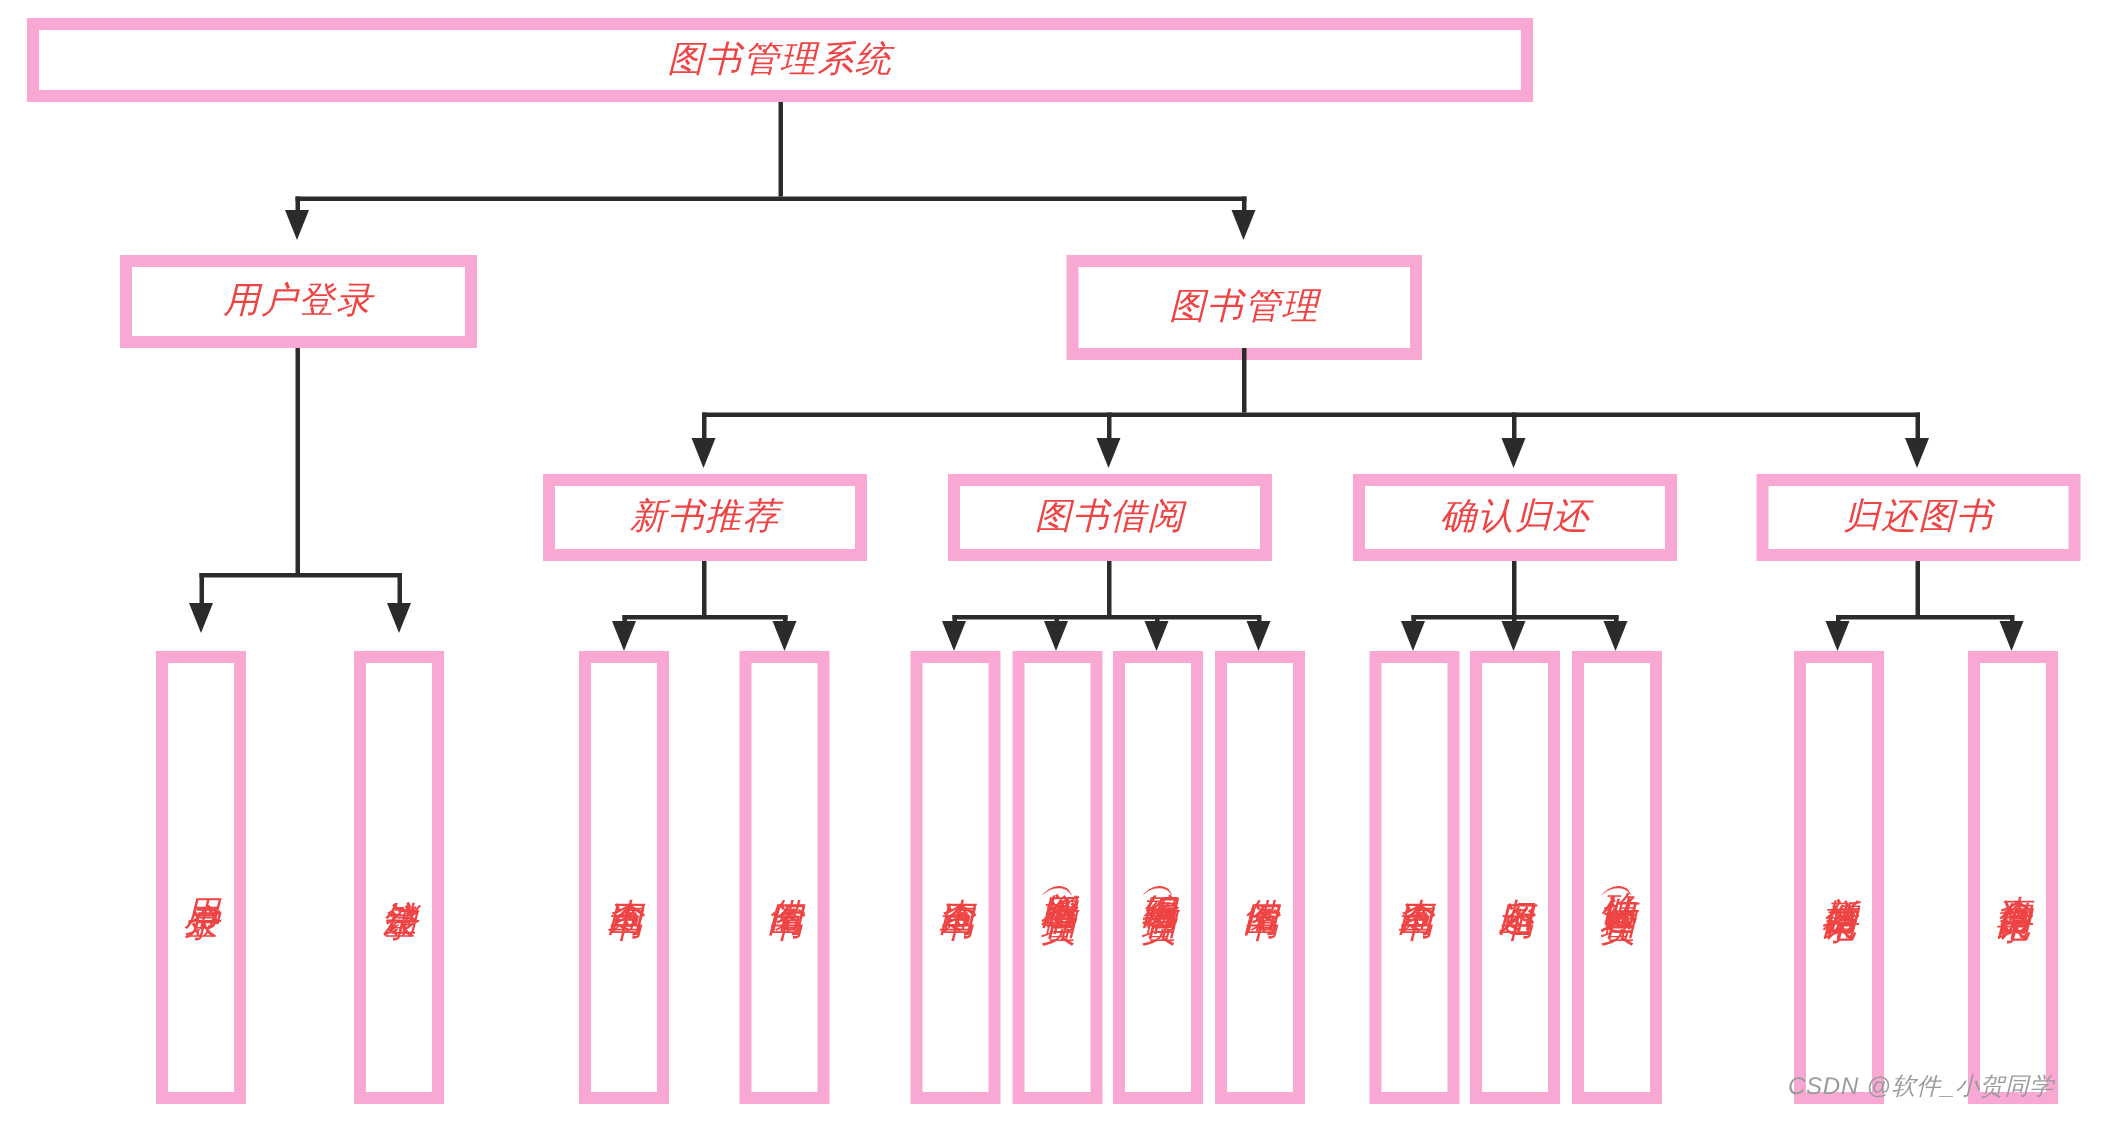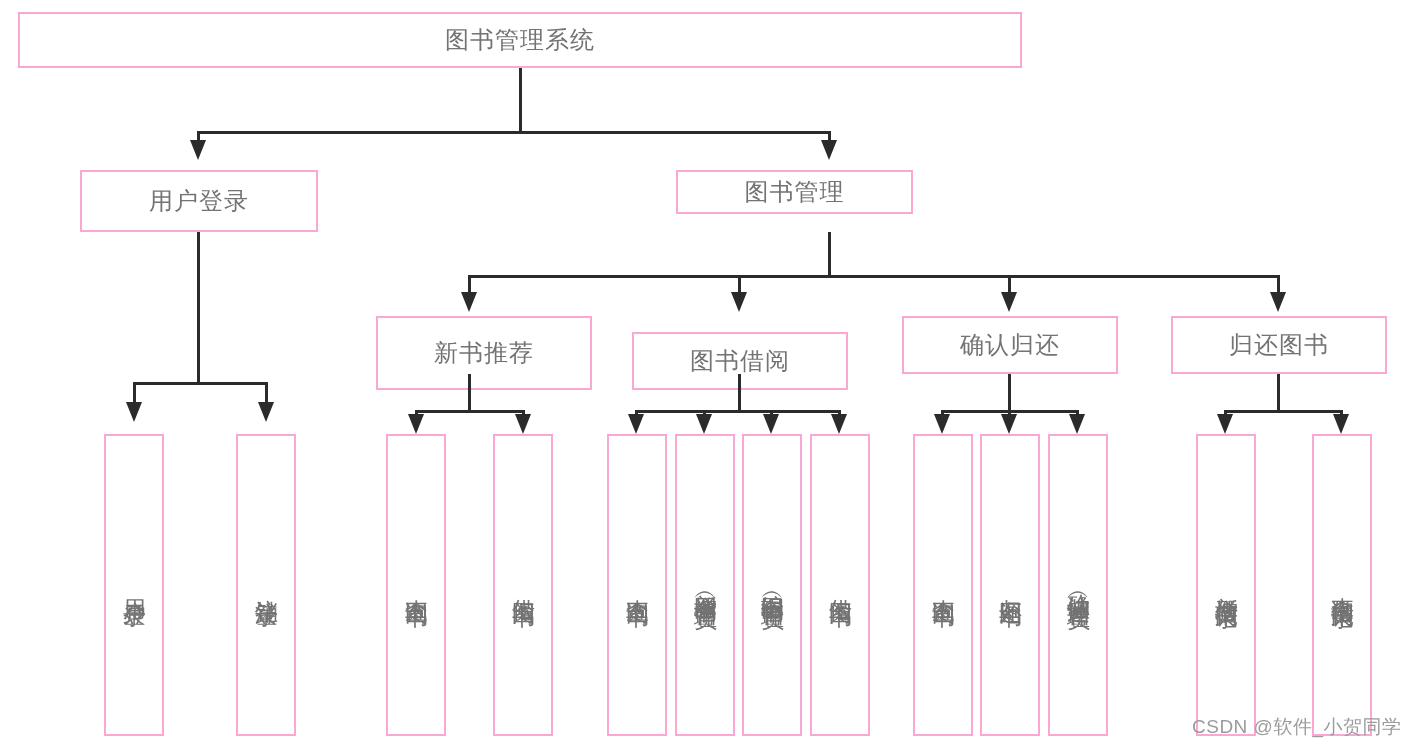--- a/index.html
+++ b/index.html
@@ -11,26 +11,27 @@
     position:relative;
     width:1405px;
     height:747px;
     background:#ffffff;
     overflow:hidden;
   }
   
   .node{
     position:absolute;
     box-sizing:border-box;
-    border:2px solid #f9a8d4;
+    border:8px solid #f9a8d4;
     background:#ffffff;
     display:flex;
     align-items:center;
     justify-content:center;
-    color:#737373;
+    color:#ef4444;
+    font-style:italic;
   }
   .node.horiz{
     font-size:24px;
     letter-spacing:1px;
     line-height:1;
   }
   .node.vert{
     writing-mode:vertical-rl;
     text-orientation:upright;
     font-size:23px;
@@ -54,24 +55,25 @@
   .arrow{
     position:absolute;
     width:0;height:0;
     border-left:8px solid transparent;
     border-right:8px solid transparent;
     border-top:20px solid #2b2b2b;
   }
   
   .watermark{
     position:absolute;
-    font-size:19px;
+    font-size:16px;
     color:#9b9b9b;
     white-space:nowrap;
     letter-spacing:0.5px;
+    font-style:italic;
   }
 </style>
 </head>
 <body>
 
 <div id="canvas">
 
   <div class="node horiz" style="left:18px;top:12px;width:1004px;height:56px;">
     <span>图书管理系统</span>
   </div>
@@ -81,21 +83,21 @@
   <div class="hline" style="left:197px;top:131px;width:634px;height:3px;"></div>
 
   <div class="vline" style="left:197px;top:131px;width:3px;height:17px;"></div>
   <div class="arrow" style="left:190px;top:140px;"></div>
   <div class="vline" style="left:828px;top:131px;width:3px;height:17px;"></div>
   <div class="arrow" style="left:821px;top:140px;"></div>
 
   <div class="node horiz" style="left:80px;top:170px;width:238px;height:62px;">
     <span>用户登录</span>
   </div>
-  <div class="node horiz" style="left:676px;top:170px;width:237px;height:44px;">
+  <div class="node horiz" style="left:711px;top:170px;width:237px;height:70px;">
     <span>图书管理</span>
   </div>
 
   <div class="vline" style="left:197px;top:232px;width:3px;height:150px;"></div>
   <div class="hline" style="left:133px;top:382px;width:135px;height:3px;"></div>
   <div class="vline" style="left:133px;top:382px;width:3px;height:26px;"></div>
   <div class="arrow" style="left:126px;top:402px;"></div>
   <div class="vline" style="left:265px;top:382px;width:3px;height:26px;"></div>
   <div class="arrow" style="left:258px;top:402px;"></div>
 
@@ -103,24 +105,24 @@
   <div class="hline" style="left:468px;top:275px;width:812px;height:3px;"></div>
   <div class="vline" style="left:468px;top:275px;width:3px;height:22px;"></div>
   <div class="arrow" style="left:461px;top:292px;"></div>
   <div class="vline" style="left:738px;top:275px;width:3px;height:22px;"></div>
   <div class="arrow" style="left:731px;top:292px;"></div>
   <div class="vline" style="left:1008px;top:275px;width:3px;height:22px;"></div>
   <div class="arrow" style="left:1001px;top:292px;"></div>
   <div class="vline" style="left:1277px;top:275px;width:3px;height:22px;"></div>
   <div class="arrow" style="left:1270px;top:292px;"></div>
 
-  <div class="node horiz" style="left:376px;top:316px;width:216px;height:74px;">
+  <div class="node horiz" style="left:362px;top:316px;width:216px;height:58px;">
     <span>新书推荐</span>
   </div>
-  <div class="node horiz" style="left:632px;top:332px;width:216px;height:58px;">
+  <div class="node horiz" style="left:632px;top:316px;width:216px;height:58px;">
     <span>图书借阅</span>
   </div>
   <div class="node horiz" style="left:902px;top:316px;width:216px;height:58px;">
     <span>确认归还</span>
   </div>
   <div class="node horiz" style="left:1171px;top:316px;width:216px;height:58px;">
     <span>归还图书</span>
   </div>
 
   <div class="vline" style="left:468px;top:374px;width:3px;height:36px;"></div>

